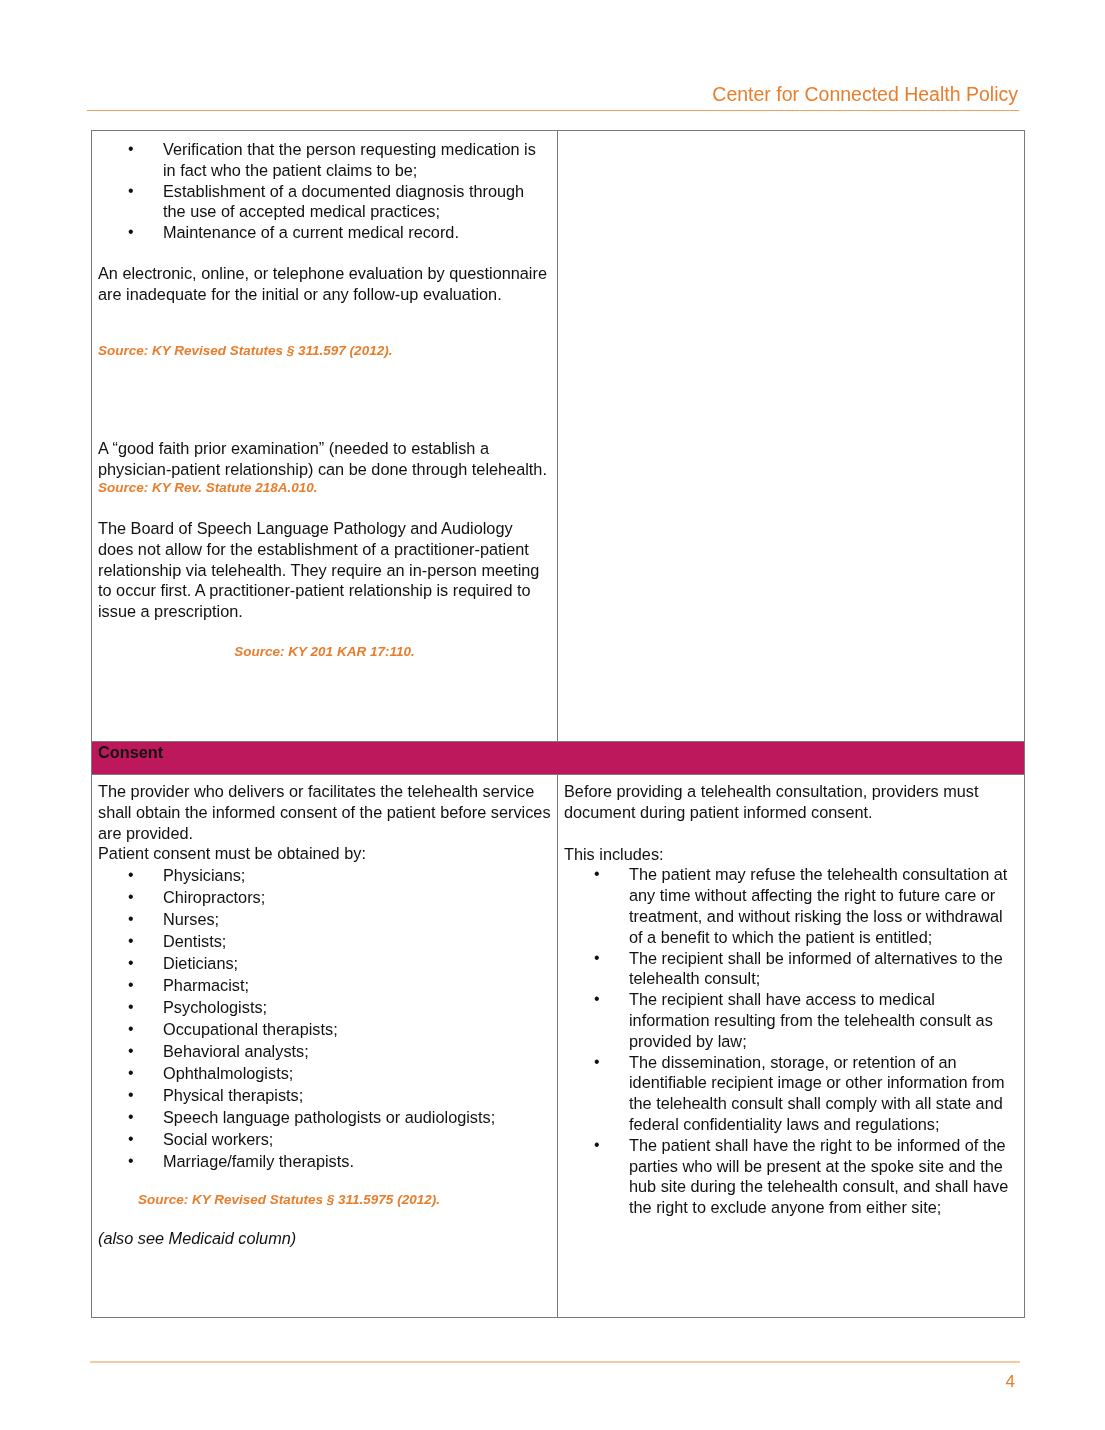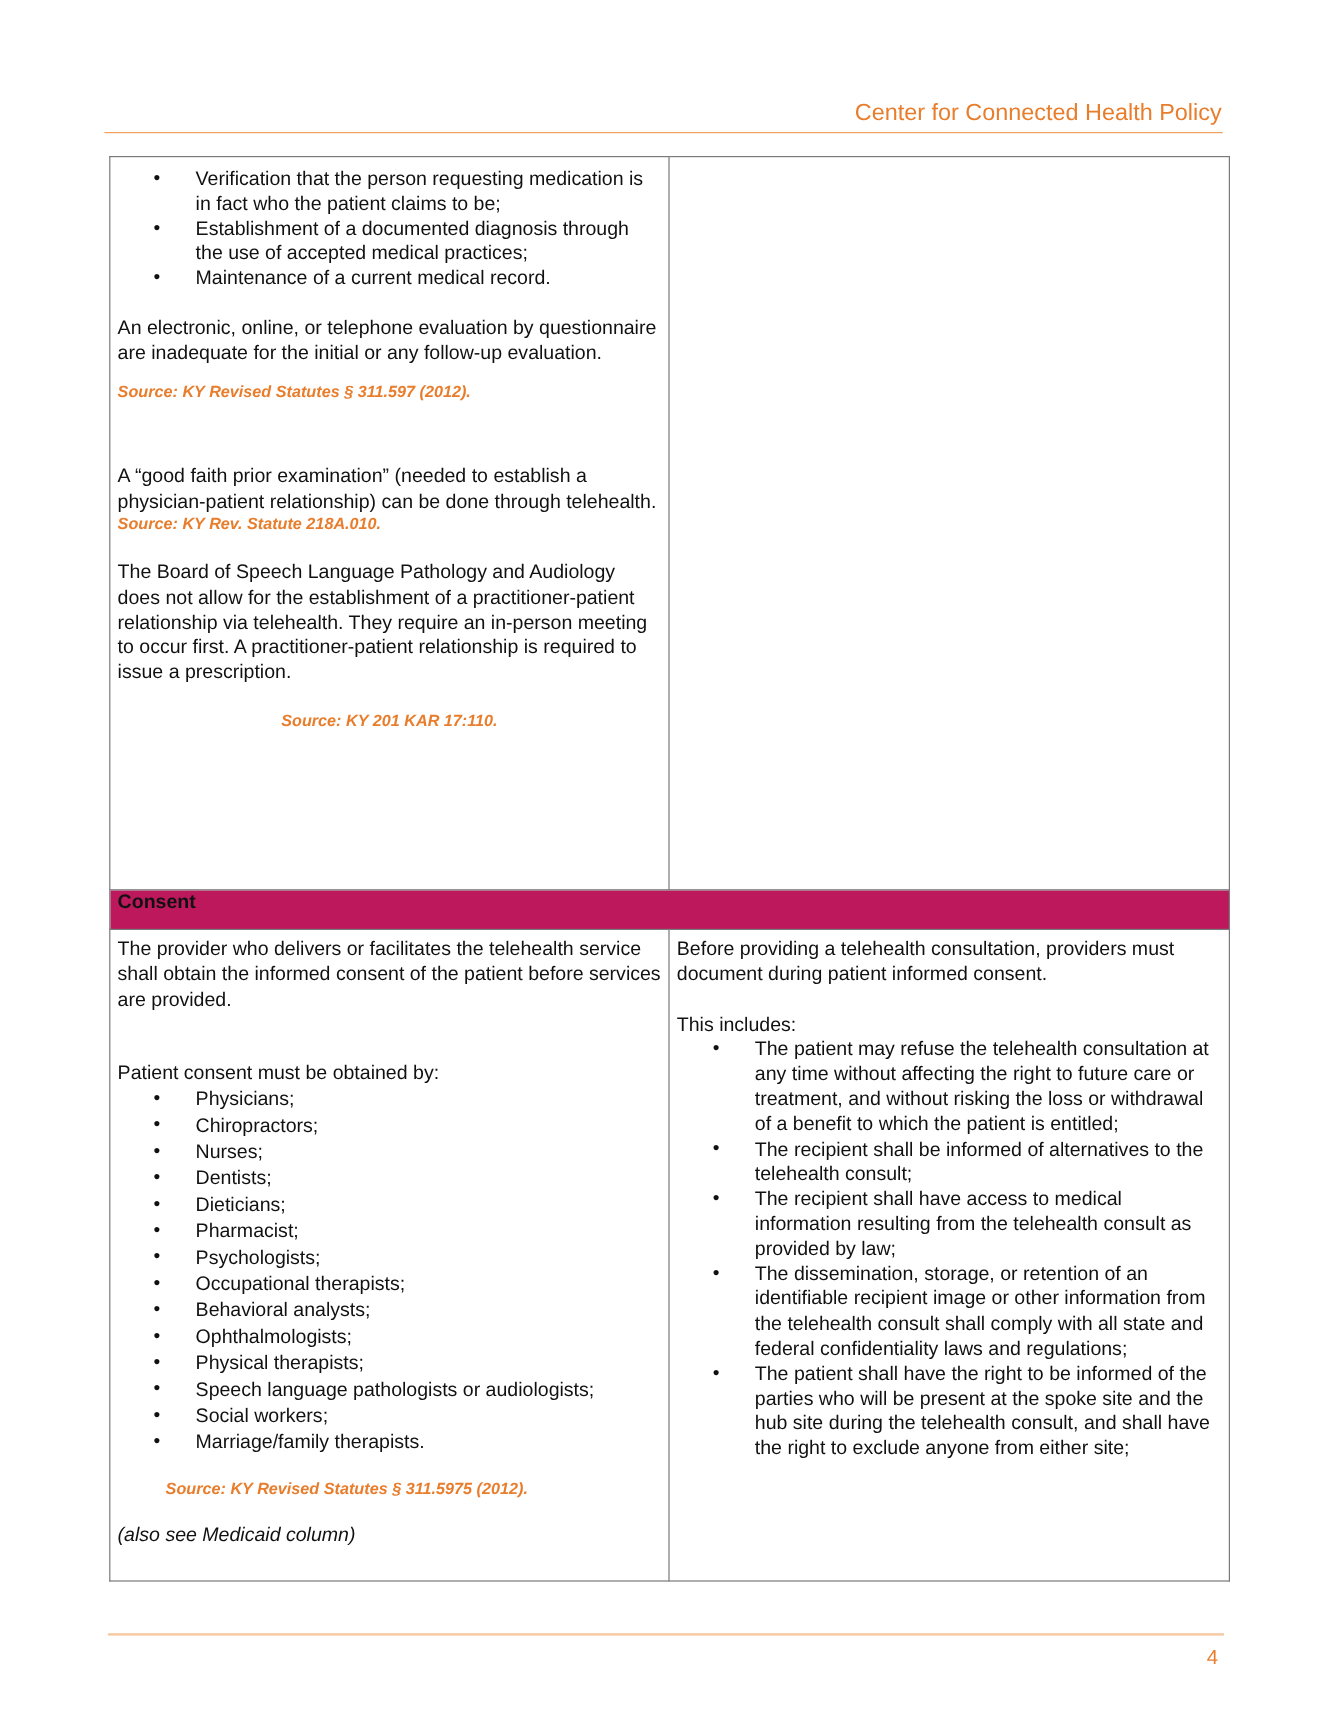--- a/index.html
+++ b/index.html
@@ -41,35 +41,35 @@
     </colgroup>
   <tbody>
   <tr>
     <td style="height:602px; padding-top:8px;">
       <ul>
         <li>Verification that the person requesting medication is in fact who the patient claims to be;</li>
         <li>Establishment of a documented diagnosis through the use of accepted medical practices;</li>
         <li>Maintenance of a current medical record.</li>
       </ul>
       <p style="margin-top:20px;">An electronic, online, or telephone evaluation by questionnaire are inadequate for the initial or any follow-up evaluation.</p>
-      <p class="source" style="margin-top:12px;">Source: KY Revised Statutes § 311.597 (2012).</p>
-      <p style="margin-top:50px;">A “good faith prior examination” (needed to establish a physician-patient relationship) can be done through telehealth.</p>
+      <p class="source" style="margin-top:36px;">Source: KY Revised Statutes § 311.597 (2012).</p>
+      <p style="margin-top:77px;">A “good faith prior examination” (needed to establish a physician-patient relationship) can be done through telehealth.</p>
       <p class="source" style="line-height:16px;">Source: KY Rev. Statute 218A.010.</p>
       <p style="margin-top:22px;">The Board of Speech Language Pathology and Audiology does not allow for the establishment of a practitioner-patient relationship via telehealth.  They require an in-person meeting to occur first.  A practitioner-patient relationship is required to issue a prescription.</p>
       <p class="source" style="margin-top:20px;text-align:center;">Source: KY 201 KAR 17:110.</p>
     </td>
     <td></td>
   </tr>
   <tr class="section-row">
     <td colspan="2">Consent</td>
   </tr>
   <tr>
     <td style="height:536px; padding-top:6px;">
       <p>The provider who delivers or facilitates the telehealth service shall obtain the informed consent of the patient before services are provided.</p>
-      <p style="margin-top:41px;">Patient consent must be obtained by:</p>
+      <p style="">Patient consent must be obtained by:</p>
       <ul style="line-height:22px;">
         <li>Physicians;</li>
         <li>Chiropractors;</li>
         <li>Nurses;</li>
         <li>Dentists;</li>
         <li>Dieticians;</li>
         <li>Pharmacist;</li>
         <li>Psychologists;</li>
         <li>Occupational therapists;</li>
         <li>Behavioral analysts;</li>

